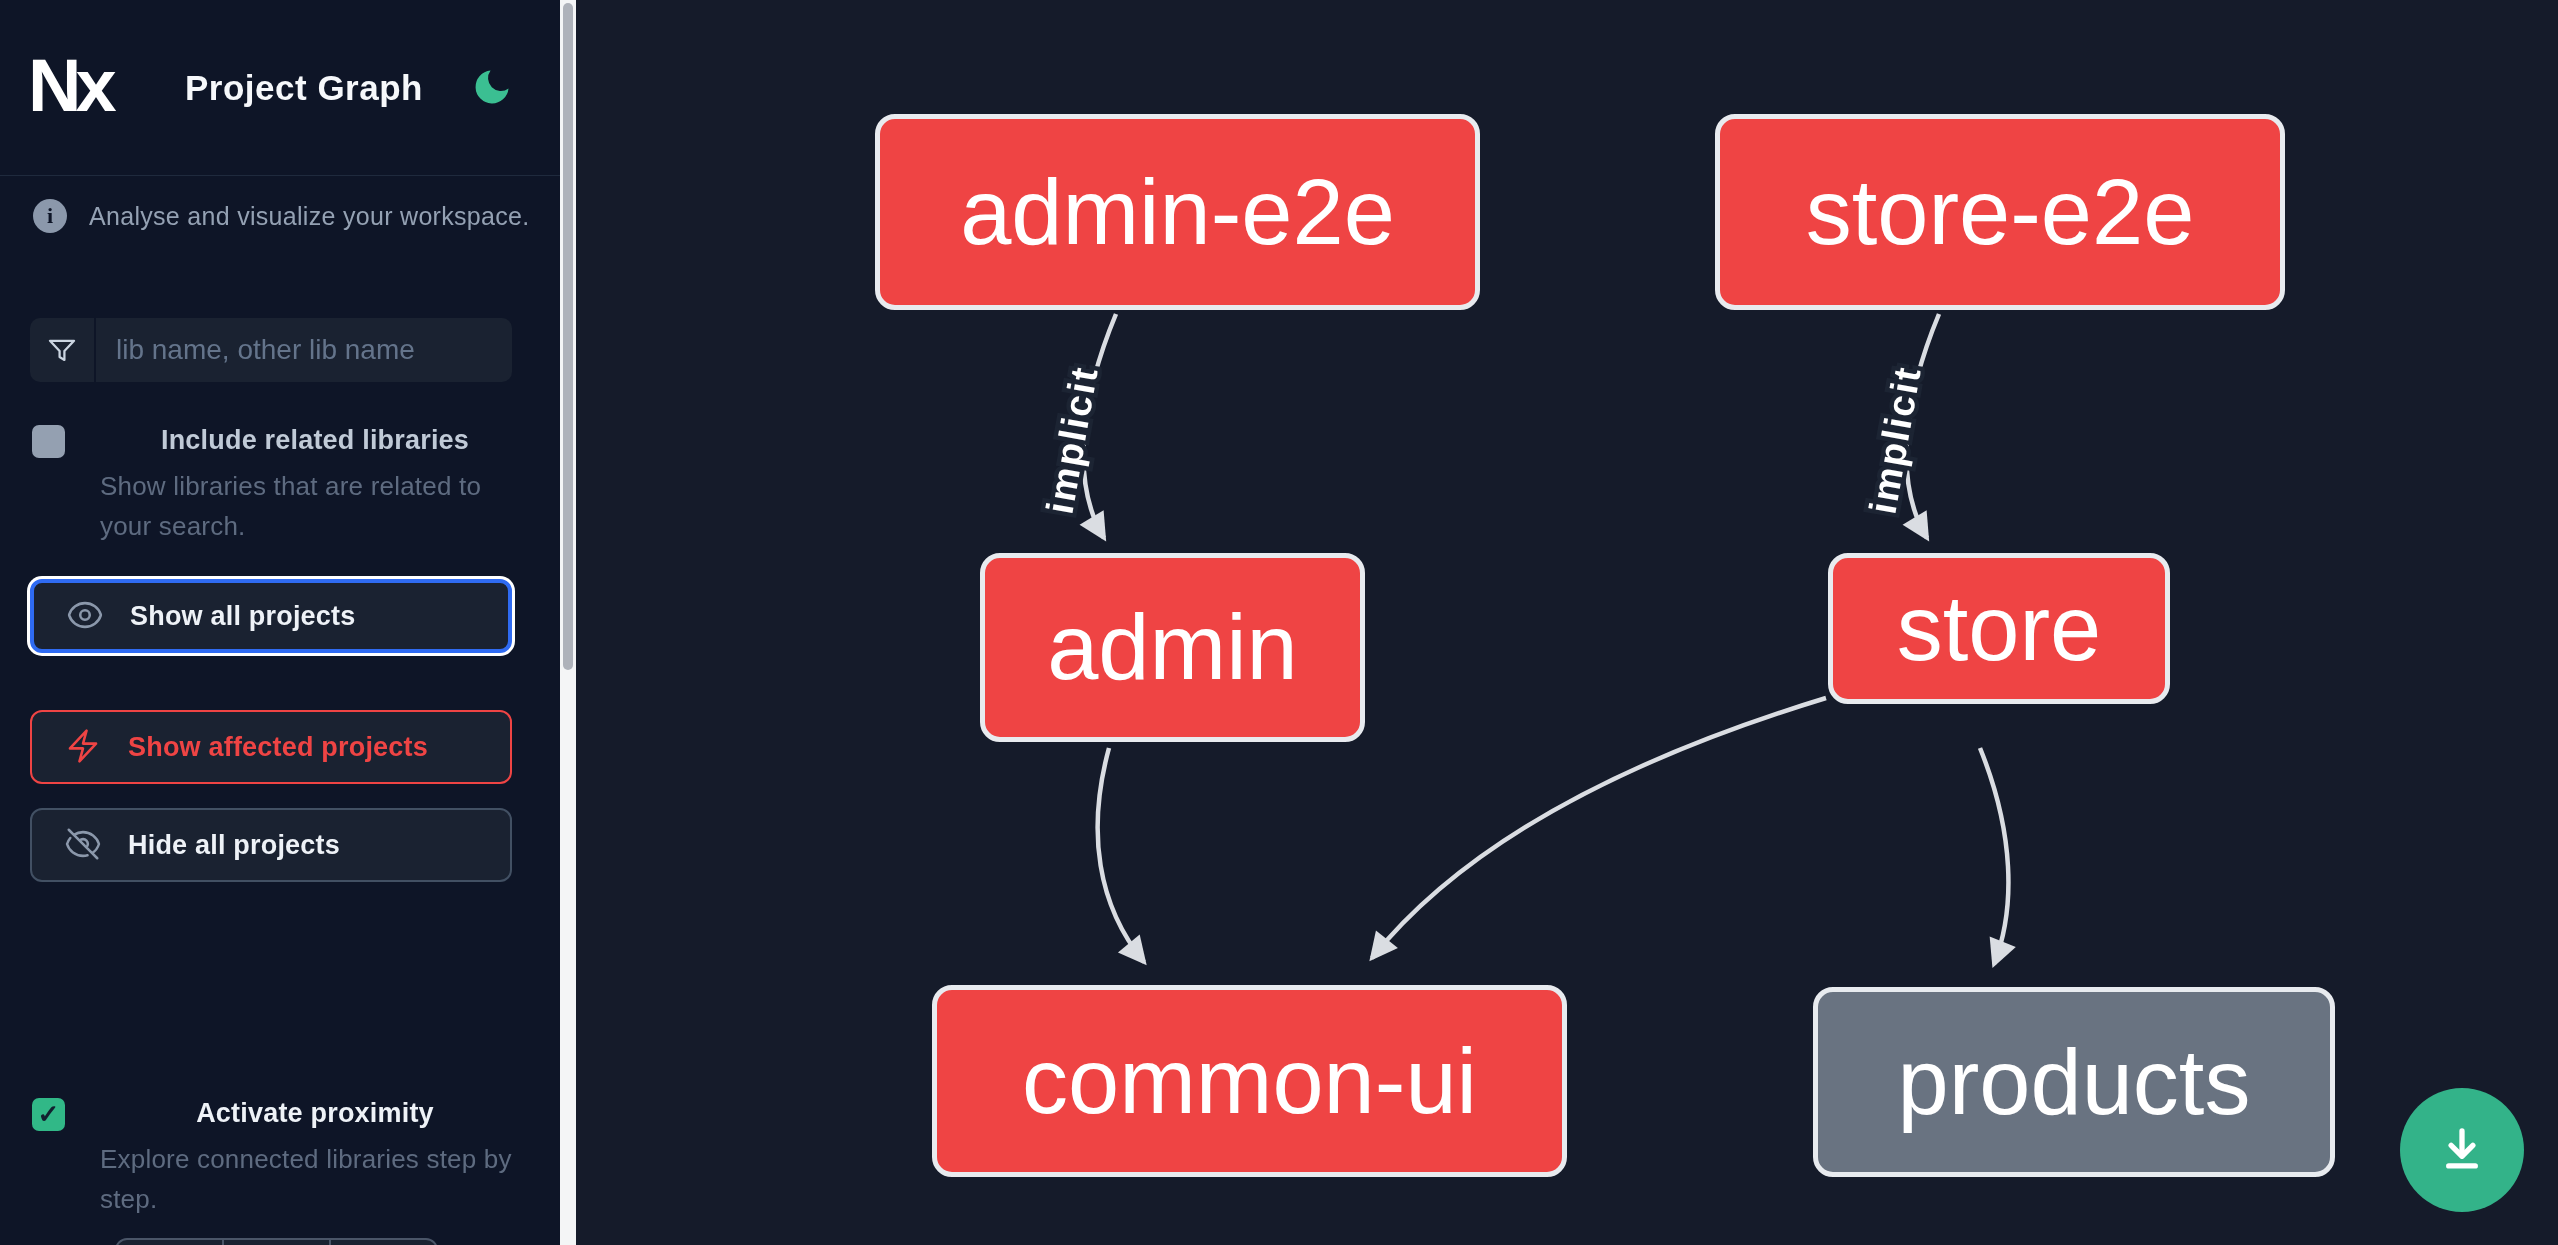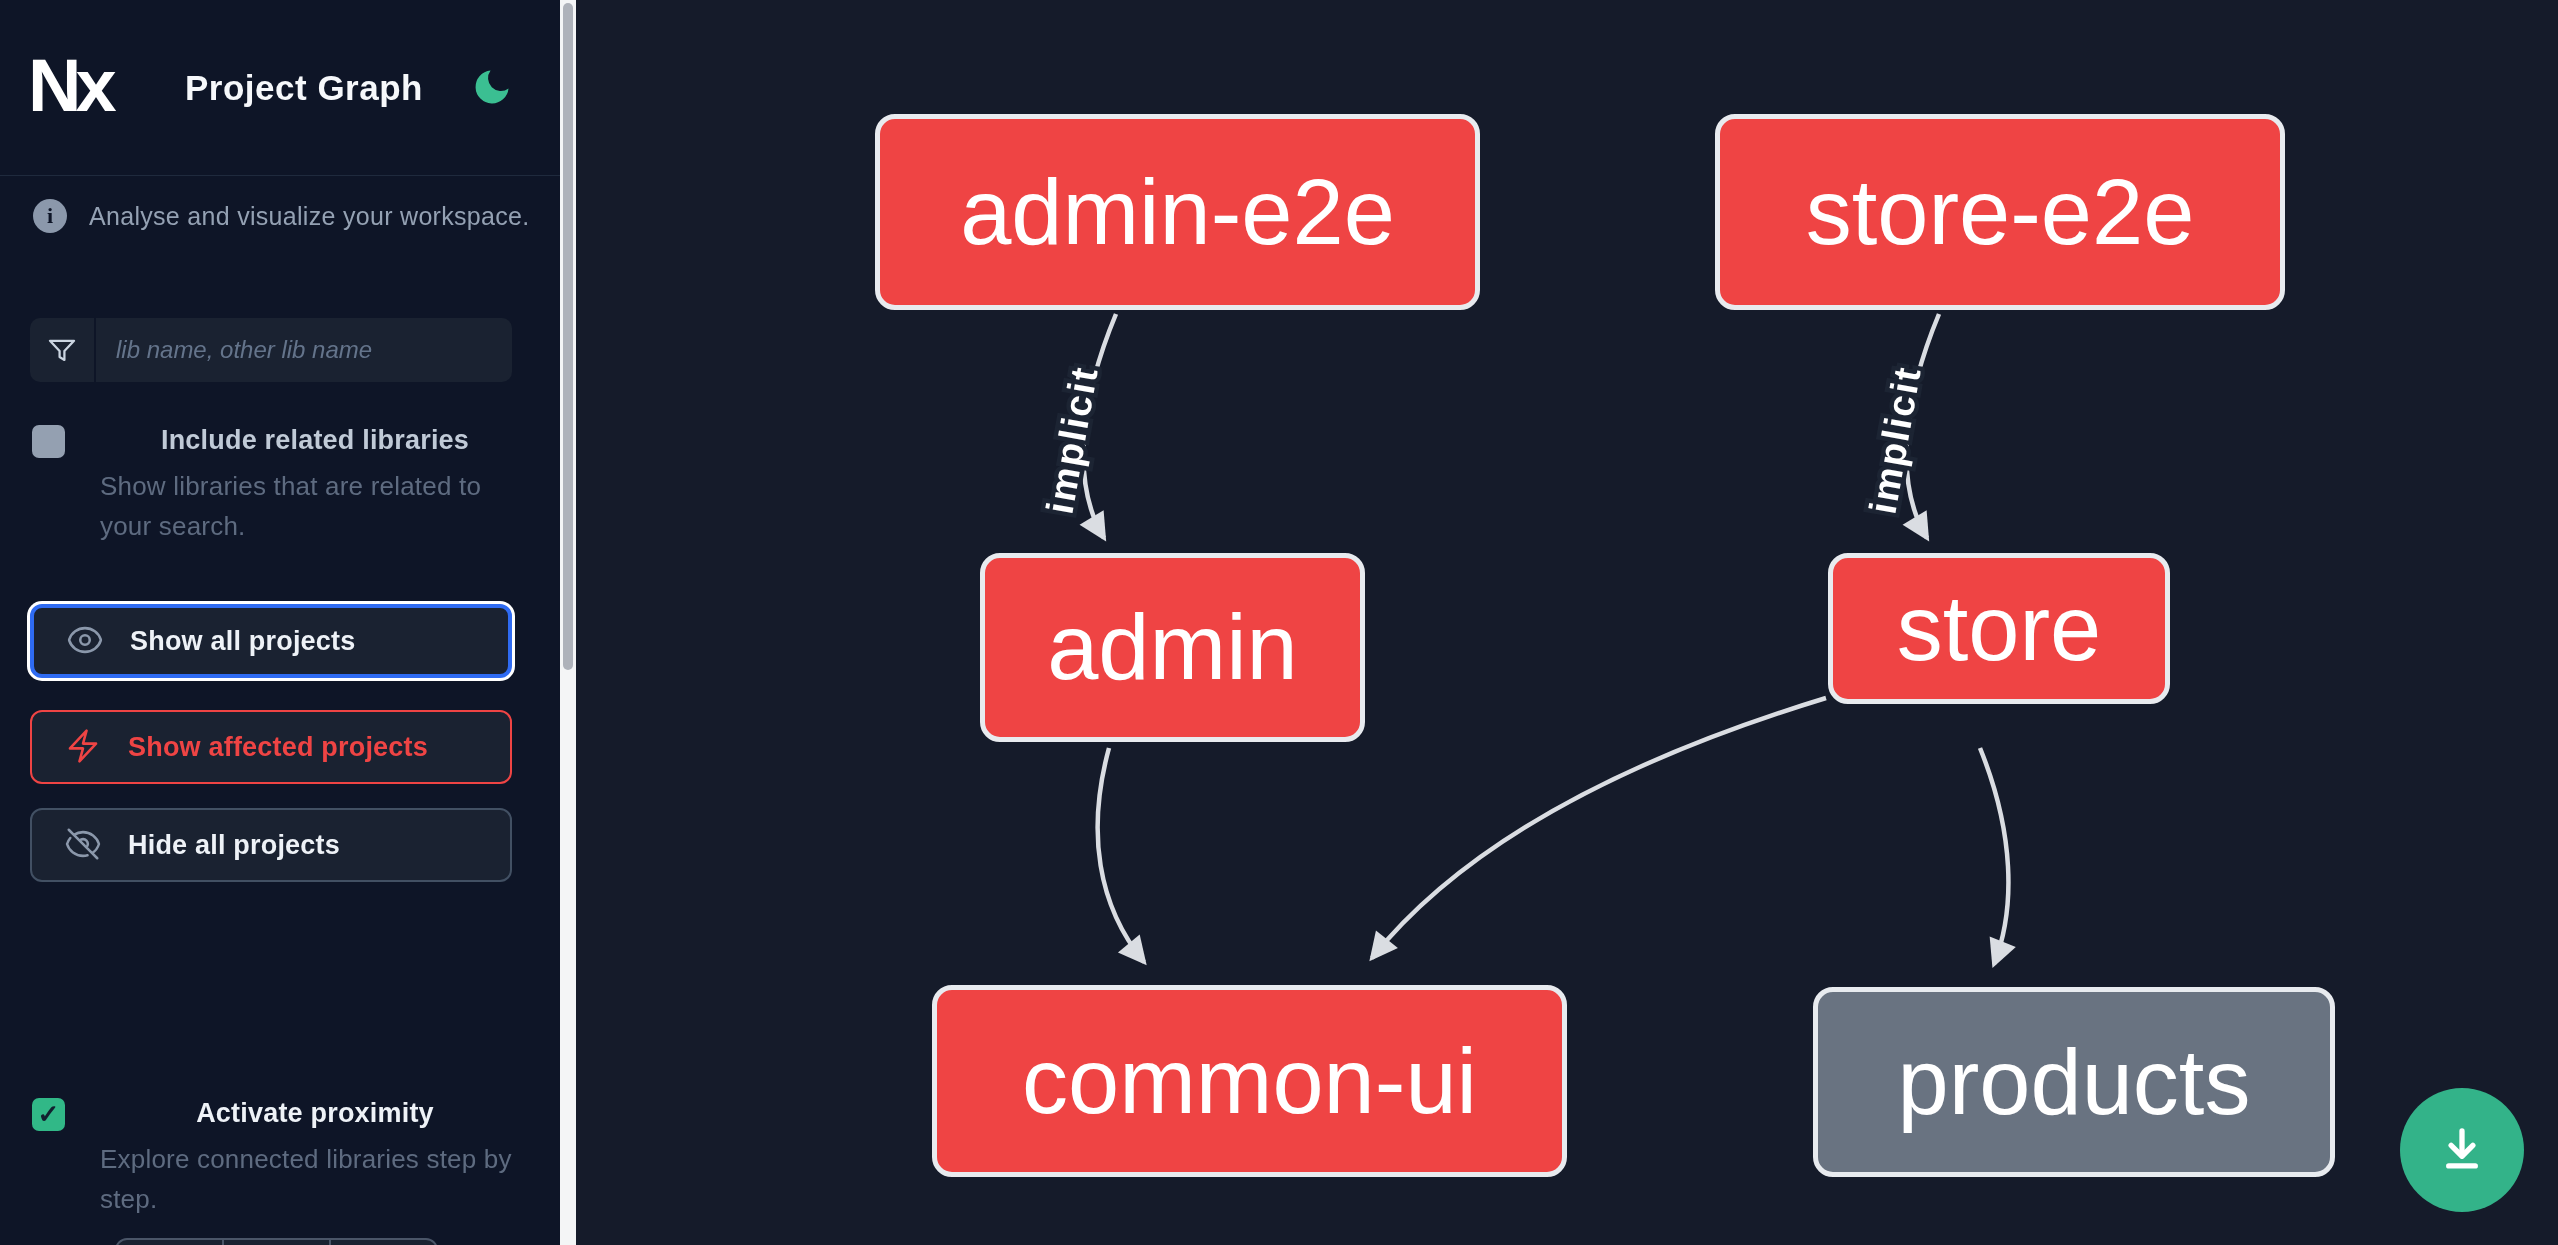--- a/index.html
+++ b/index.html
@@ -33,22 +33,22 @@
                font-weight:800; font-size:22px; display:flex; align-items:center; justify-content:center;
                font-family:"Liberation Serif", serif; }
   .info-text { font-size:25px; color:#94a1b3; letter-spacing:.3px; }
 
   
   .search-box { position:absolute; left:30px; top:318px; width:482px; height:64px;
                 background:#1a2231; border-radius:10px; display:flex; align-items:stretch; }
   .search-icon-cell { width:66px; display:flex; align-items:center; justify-content:center;
                       border-right:2px solid #0e1527; }
   .search-box input { flex:1; background:transparent; border:none; outline:none;
-                      font-size:24px; color:#86efac; padding:0 20px;
-                      font-family:"Liberation Sans", sans-serif;font-style:italic; }
+                      font-size:28px; color:#86efac; padding:0 20px;
+                      font-family:"Liberation Sans", sans-serif; }
   .search-box input::placeholder { color:#64748b; }
 
   
   .option { position:absolute; left:30px; width:500px; }
   .option .cbx { position:absolute; left:2px; top:0px; width:33px; height:33px; border-radius:7px; }
   .cbx.gray  { background:#94a0b1; }
   .cbx.white { background:#ffffff; }
   .cbx.green { background:#31b887; color:#12202f; font-size:26px; font-weight:800;
                display:flex; align-items:center; justify-content:center; }
   .option .opt-label { margin-left:70px; font-size:27px; font-weight:700; letter-spacing:.2px;text-align:center; }
@@ -127,21 +127,21 @@
       </span>
       <input type="text" placeholder="lib name, other lib name" style="">
     </div>
 
     <div class="option" style="top:425px;">
       <span class="cbx gray"></span>
       <div class="opt-label dim">Include related libraries</div>
       <div class="opt-desc">Show libraries that are related to your search.</div>
     </div>
 
-    <button class="action-btn btn-active" style="top:604px;">
+    <button class="action-btn btn-active" style="top:579px;">
       <span>
         <svg width="38" height="38" viewBox="0 0 24 24" fill="none" stroke="#8b98ab" stroke-width="1.6" stroke-linecap="round" stroke-linejoin="round">
           <path d="M2.04 12.32a1 1 0 0 1 0-.64C3.42 7.51 7.36 4.5 12 4.5s8.58 3.01 9.96 7.18a1 1 0 0 1 0 .64C20.58 16.49 16.64 19.5 12 19.5S3.42 16.49 2.04 12.32z"></path>
           <circle cx="12" cy="12" r="3"></circle>
         </svg>
       </span>
       <span class="lbl">Show all projects</span>
     </button>
 
     <button class="action-btn btn-affected" style="top:710px;">

